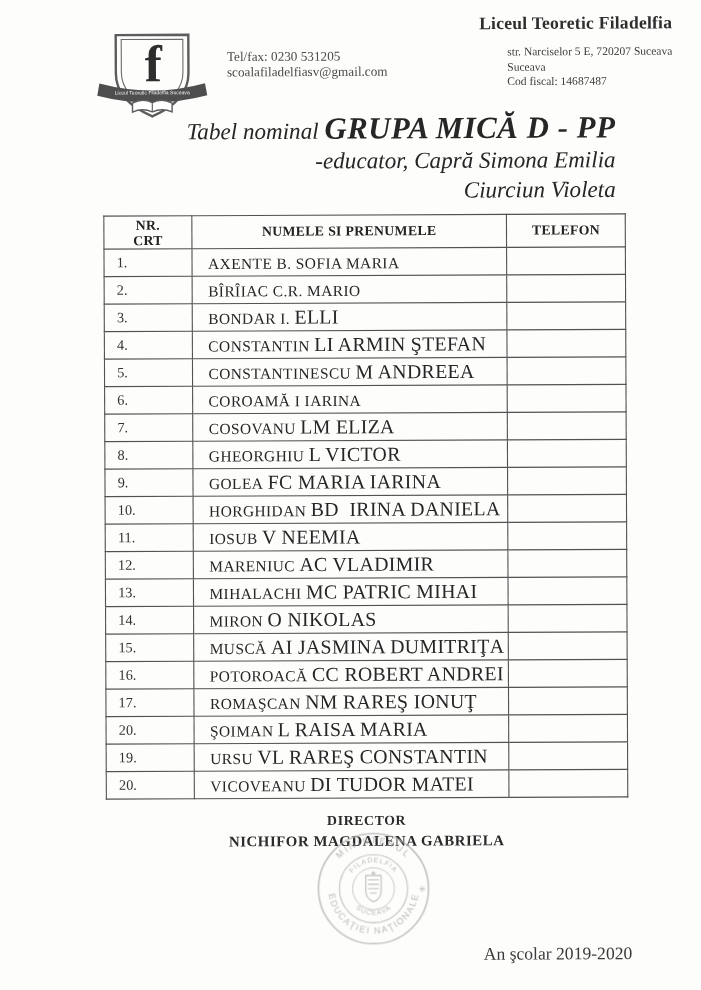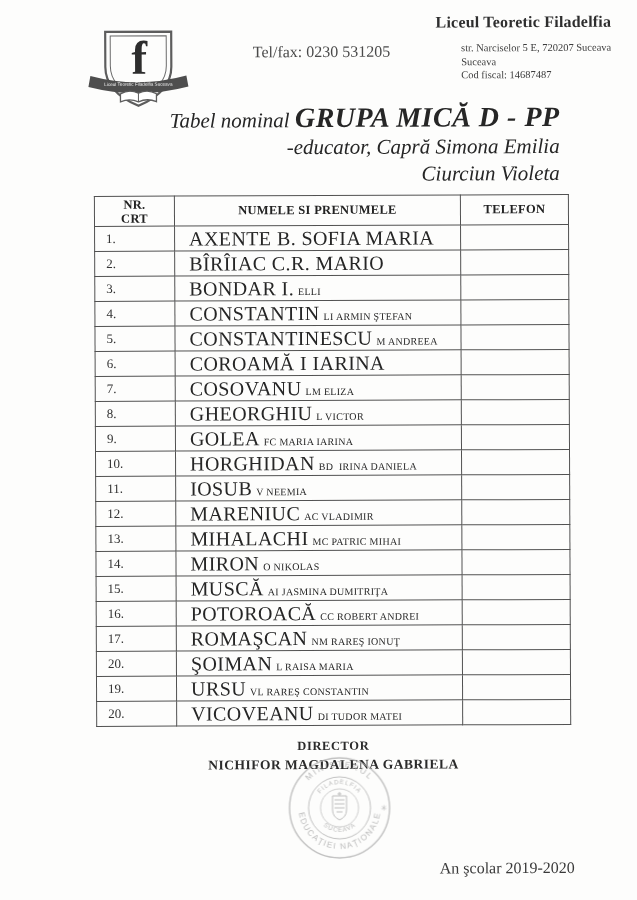--- a/index.html
+++ b/index.html
@@ -5,42 +5,42 @@
   html,body{margin:0;padding:0;background:#ffffff;}
   .page{
     position:relative;width:637px;height:900px;background:#fdfdfc;overflow:hidden;
     font-family:"Liberation Serif",serif;color:#262626;
   }
   .scan{position:absolute;inset:0;transform:rotate(-0.25deg);transform-origin:50% 50%;}
 
   
   .logo{position:absolute;left:86px;top:26px;width:108px;height:88px;}
   .school-name{position:absolute;top:14px;right:24px;font-weight:bold;font-size:16px;letter-spacing:.2px;color:#2e2e2e;}
-  .contact{position:absolute;top:45px;left:208px;width:184px;text-align:right;font-size:16px;line-height:13.5px;color:#4a4a4a;}
+  .contact{position:absolute;top:45px;left:208px;width:184px;text-align:left;font-size:12px;line-height:13.5px;color:#4a4a4a;}
   .address{position:absolute;top:42px;right:24px;text-align:left;font-size:10.5px;line-height:13.5px;color:#3c3c3c;}
 
   
   .title-block{position:absolute;top:104px;right:76px;text-align:right;font-style:italic;line-height:27px;color:#262626;}
   .title-line1{font-size:21px;}
   .title-group{font-weight:bold;font-size:28px;letter-spacing:.5px;}
   .title-line2,.title-line3{font-size:21px;}
 
   
   table.students{position:absolute;left:95px;top:195px;border-collapse:collapse;table-layout:fixed;}
   table.students col.c-nr{width:80px;}
   table.students col.c-name{width:286px;}
   table.students col.c-phone{width:108px;}
   table.students th,table.students td{border:1px solid #525252;padding:0;}
   table.students thead th{height:29px;font-size:12.5px;font-weight:bold;text-align:center;vertical-align:middle;letter-spacing:.3px;color:#222;}
   .nr-head div{line-height:14px;}
   table.students tbody td{height:24px;vertical-align:middle;}
   .nr-cell{font-size:13px;padding-left:11px !important;color:#333;}
   .name-cell{padding-left:14px !important;white-space:nowrap;}
-  .name-main{font-size:20px;letter-spacing:.4px;}
-  .name-small{font-size:10px;letter-spacing:.3px;white-space:pre;}
+  .name-main{font-size:14px;letter-spacing:.4px;}
+  .name-small{font-size:18px;letter-spacing:.3px;white-space:pre;}
 
   
   .signature{position:absolute;left:95px;top:739px;width:474px;text-align:center;font-weight:bold;color:#2b2b2b;}
   .sig-role{font-size:12.5px;letter-spacing:.6px;}
   .sig-name{font-size:13.5px;letter-spacing:.5px;margin-top:3px;}
   .stamp{position:absolute;left:266px;top:755px;width:164px;height:118px;opacity:.8;filter:blur(.3px);}
   .school-year{position:absolute;top:860px;right:64px;font-size:16px;color:#3a3a3a;}
 </style>
 </head>
 <body>
@@ -61,20 +61,21 @@
       <g>
         <path d="M36,67 q9,-5 18,-0.5 q9,-4.5 18,0.5 v8 q-9,-4 -18,0 q-9,-4 -18,0 Z" fill="#ffffff" stroke="#5d5d5d" stroke-width="1.3"></path>
         <line x1="54" y1="66.5" x2="54" y2="75" stroke="#5d5d5d" stroke-width="1"></line>
       </g>
     </svg>
 
     <div class="school-name">Liceul Teoretic Filadelfia</div>
 
     <div class="contact">
       <div>Tel/fax: 0230 531205</div>
+      <div>scoalafiladelfiasv@gmail.com</div>
     </div>
 
     <div class="address">
       <div>str. Narciselor 5 E, 720207 Suceava</div>
       <div>Suceava</div>
       <div>Cod  fiscal: 14687487</div>
     </div>
 
     <div class="title-block">
       <div class="title-line1"><span>Tabel nominal </span><span class="title-group">GRUPA MICĂ D - PP</span></div>

